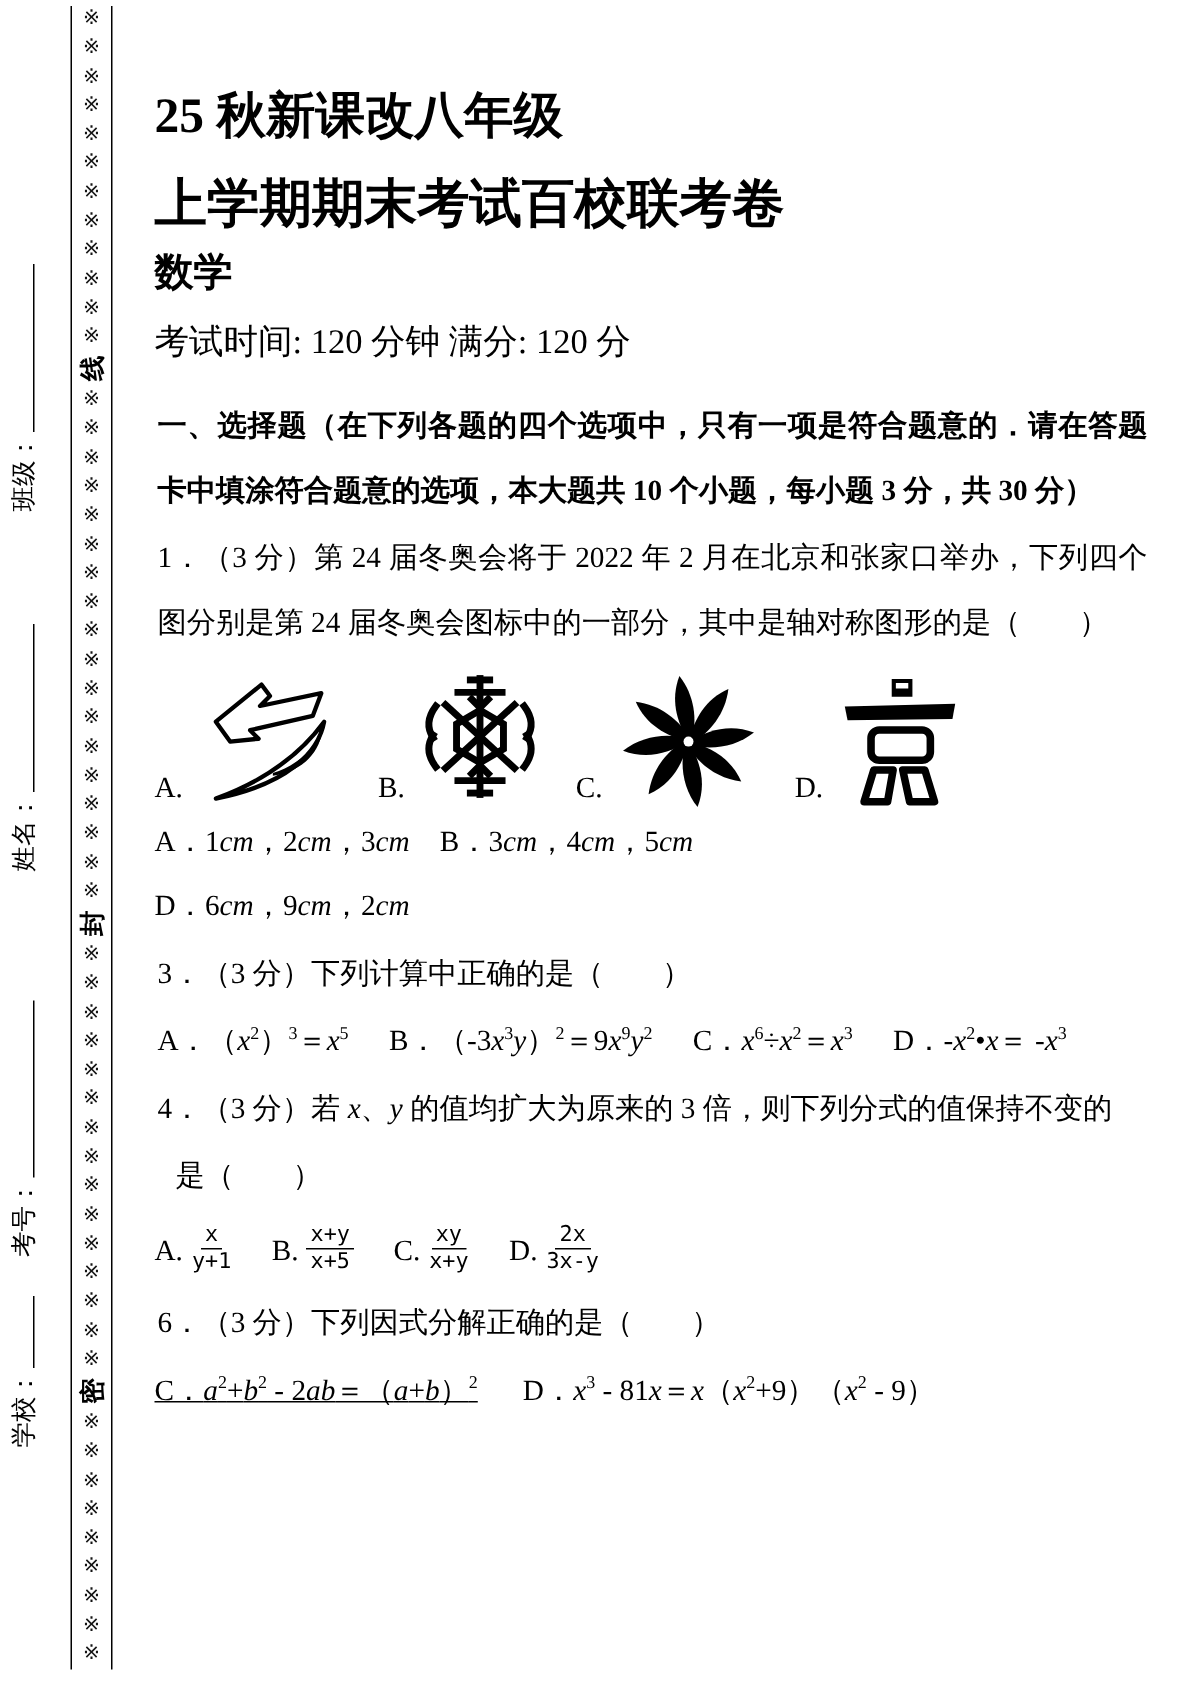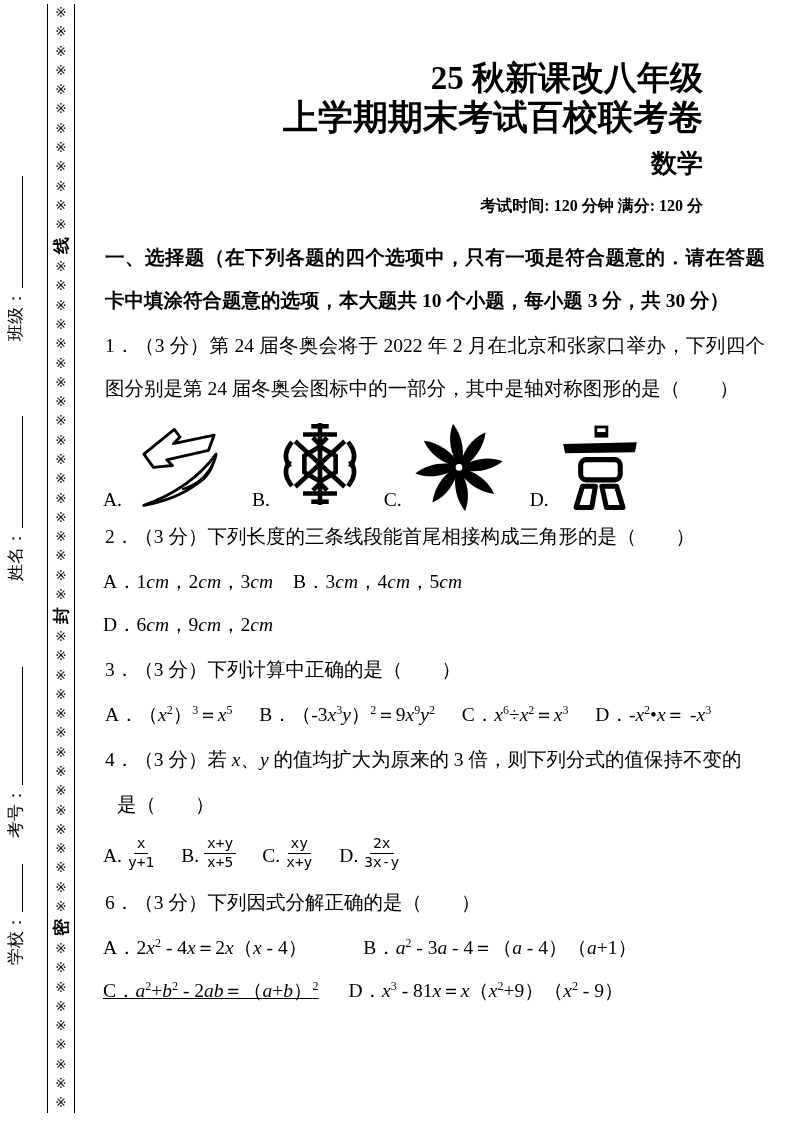--- a/index.html
+++ b/index.html
@@ -18,25 +18,25 @@
   .side-field{position:absolute;height:26px;display:flex;align-items:center;
               transform:rotate(-90deg);font-size:17px;white-space:nowrap;}
   .side-field .fill-line{display:inline-block;border-bottom:1.3px solid #000;height:14px;margin-left:2px;}
   .f-class{width:196px;left:-83px;top:230px;} .f-class .fill-line{width:112px;}
   .f-name {width:170px;left:-70px;top:483px;} .f-name  .fill-line{width:112px;}
   .f-num  {width:178px;left:-74px;top:736px;} .f-num   .fill-line{width:118px;}
   .f-school{width:110px;left:-40px;top:897px;} .f-school .fill-line{width:48px;}
 
   
   .content{position:absolute;left:103px;top:0;width:664px;font-size:19.5px;line-height:43px;}
-  .title-wrap{width:600px;text-align:right;}
+  .title-wrap{width:600px;text-align:left;}
   .t1{margin-top:60px;font-size:33px;font-weight:bold;line-height:1.15;}
-  .t2{margin-top:0;font-size:35px;font-weight:bold;line-height:1.15;}
+  .t2{margin-top:18px;font-size:35px;font-weight:bold;line-height:1.15;}
   .t3{margin-top:11px;font-size:26px;font-weight:bold;line-height:1.15;}
-  .t-info{margin-top:17px;font-size:16px;font-weight:bold;line-height:1.2;}
+  .t-info{margin-top:17px;font-size:23px;font-weight:normal;line-height:1.2;}
 
   p{margin:2px;}
   .jp{text-align:justify;}
   .bold{font-weight:bold;}
   .section-heading{margin-top:21px;}
 
   sup{font-size:12px;line-height:0;vertical-align:super;}
   i{font-style:italic;}
 
   
@@ -214,21 +214,20 @@
           <path d="M10 25 L90 23 L88 34 L12 35 Z" fill="#000"></path>
           <g stroke="#000" stroke-width="5.5" stroke-linejoin="round" fill="#fff">
             <rect x="29" y="42" width="43" height="22" rx="6"></rect>
             <path d="M31 71 L45 71 L41 94 L24 94 Z"></path>
             <path d="M52 71 L68 71 L75 94 L57 94 Z"></path>
           </g>
         </svg>
       </div>
     </div>
 
-    <p class="jp">2．（3 分）下列长度的三条线段能首尾相接构成三角形的是（　　）</p>
     <div class="opt-row">
       <span class="q2-first"><span>A．</span><span>1<i>cm</i>，2<i>cm</i>，3<i>cm</i></span></span>
       <span><span>B．</span><span>3<i>cm</i>，4<i>cm</i>，5<i>cm</i></span></span>
     </div>
     <div class="opt-row">
       <span><span>D．</span><span>6<i>cm</i>，9<i>cm</i>，2<i>cm</i></span></span>
     </div>
 
     <p class="jp">3．（3 分）下列计算中正确的是（　　）</p>
     <p>
@@ -266,22 +265,18 @@
         <span class="opt-label">D.</span>
         <span class="frac">
             <span class="num">2x</span>
             <span class="den">3x-y</span>
           </span>
       </span>
     </div>
 
     <p class="jp">6．（3 分）下列因式分解正确的是（　　）</p>
     <div class="opt-row">
-      <span class="q5-a"><span>A．</span><span>2<i>x</i><sup>2</sup> - 4<i>x</i>＝2<i>x</i>（<i>x</i> - 4）</span></span>
-      <span><span>B．</span><span><i>a</i><sup>2</sup> - 3<i>a</i> - 4＝（<i>a</i> - 4）（<i>a</i>+1）</span></span>
-    </div>
-    <div class="opt-row">
       <span class="q5-c"><span>C．</span><span><i>a</i><sup>2</sup>+<i>b</i><sup>2</sup> - 2<i>ab</i>＝（<i>a</i>+<i>b</i>）<sup>2</sup></span></span>
       <span><span>D．</span><span><i>x</i><sup>3</sup> - 81<i>x</i>＝<i>x</i>（<i>x</i><sup>2</sup>+9）（<i>x</i><sup>2</sup> - 9）</span></span>
     </div>
 
   </div>
 </div>
 
 </body></html>

